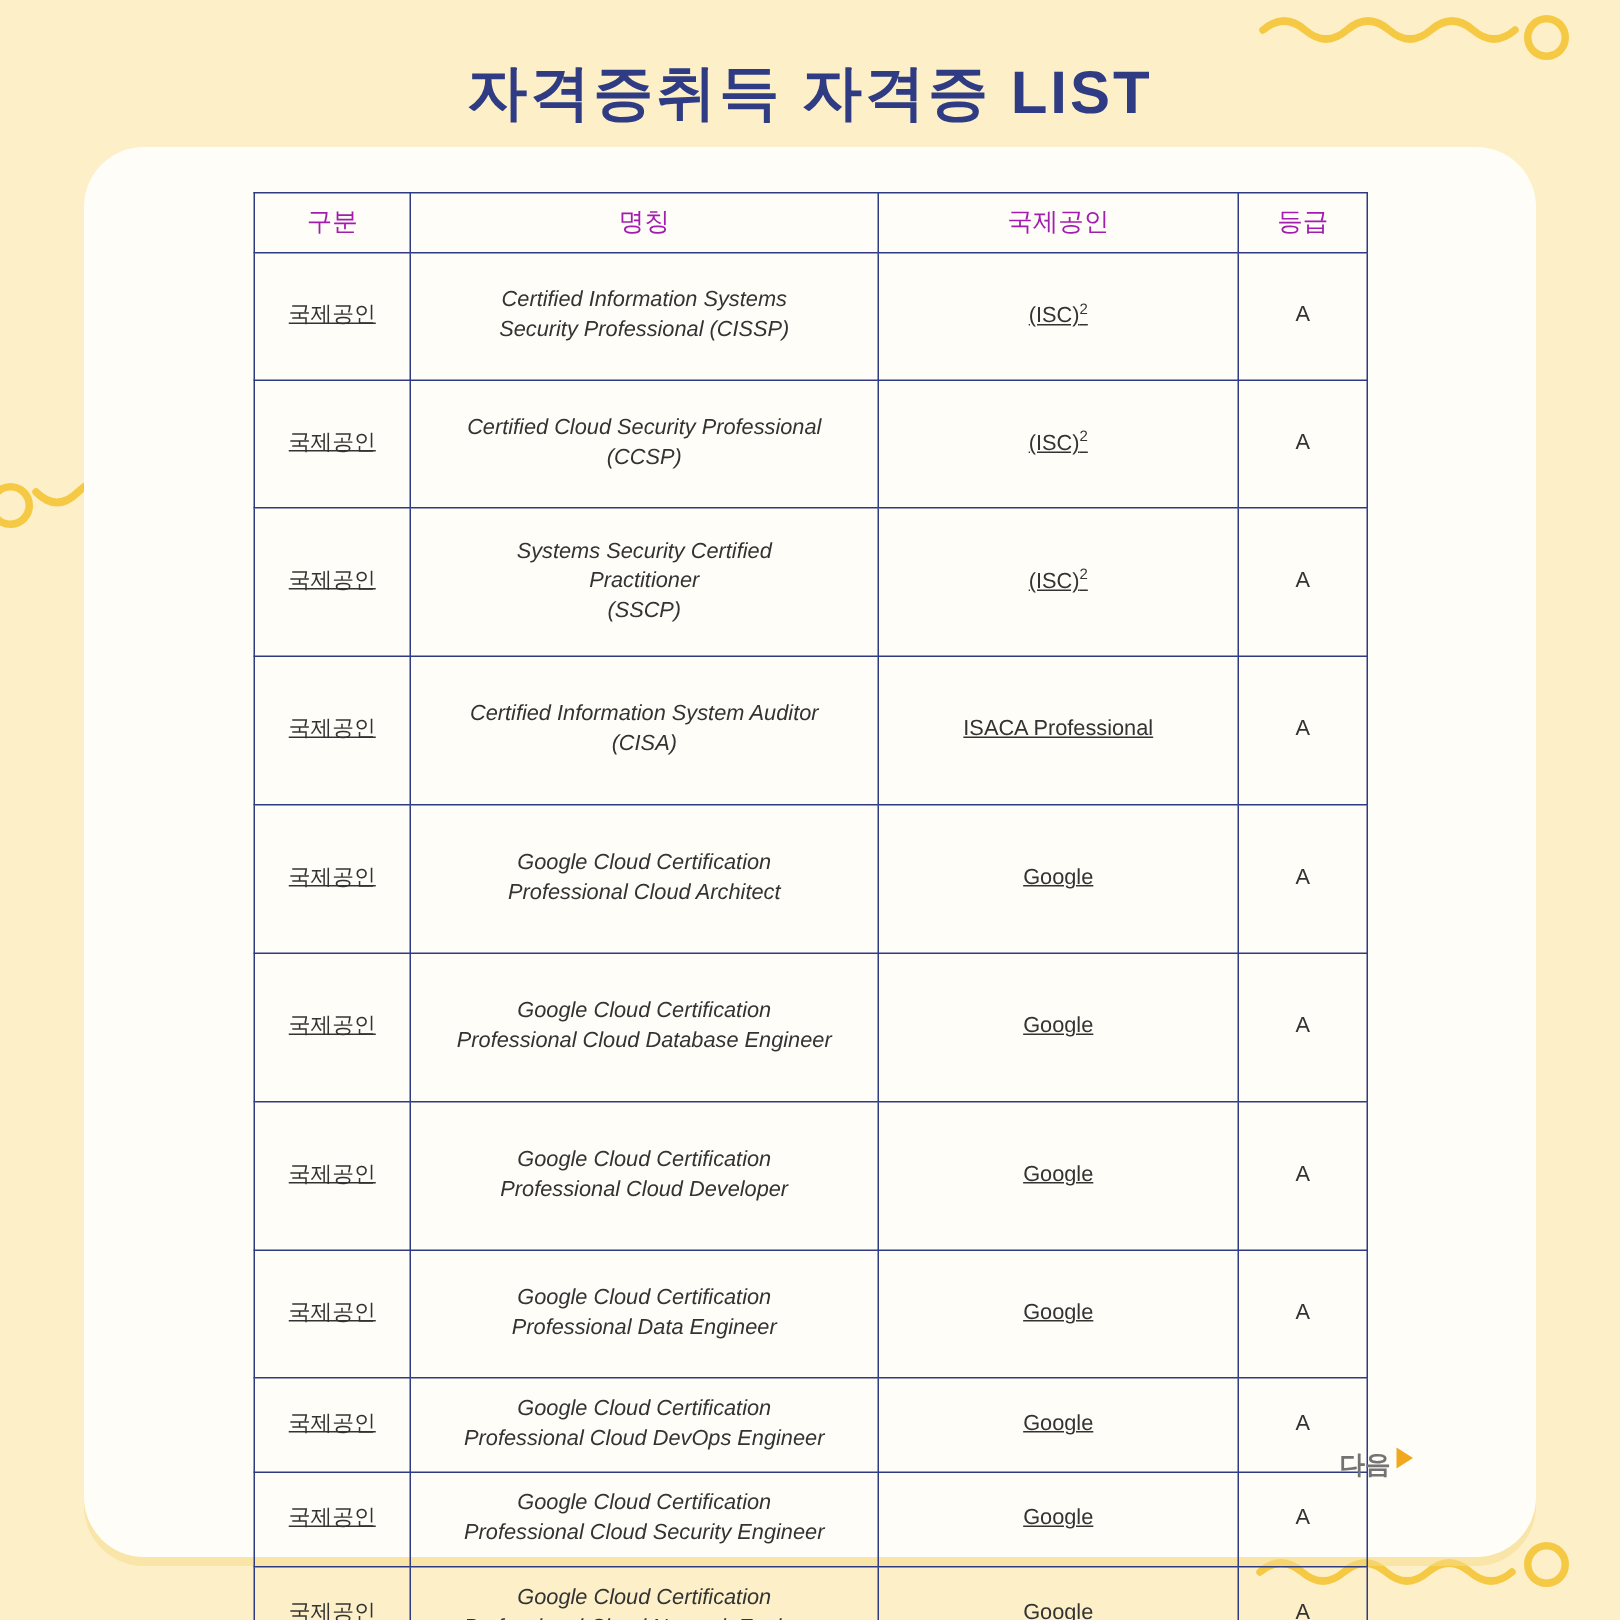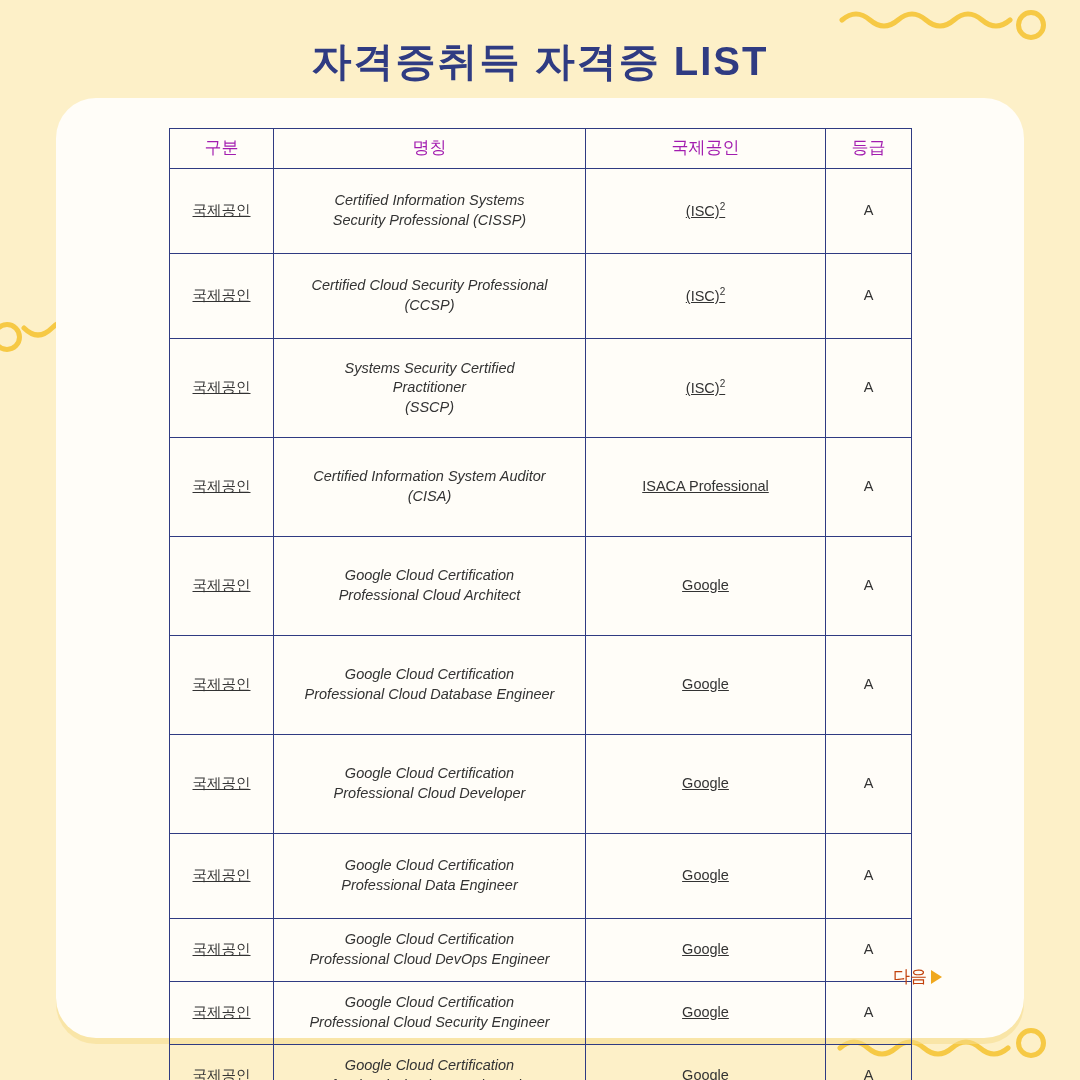--- a/index.html
+++ b/index.html
@@ -145,25 +145,25 @@
   tr.h-tall td { height: 72px; }
   tr.h-mid td { height: 86px; margin-top: 11px; }
   tr.h-short td { height: 50px; }
 
   
   .next {
     position: absolute;
     right: 82px;
     bottom: 50px;
     display: flex;
-    align-items: center;
+    align-items: flex-start;
     gap: 4px;
-    color: #c2410c;
+    color: #737373;
     font-size: 17px;
-    font-weight: normal;
+    font-weight: bold;
   }
   .next .tri {
     width: 0;
     height: 0;
     border-left: 11px solid #f0a81e;
     border-top: 7px solid transparent;
     border-bottom: 7px solid transparent;
   }
 </style>
 </head>

